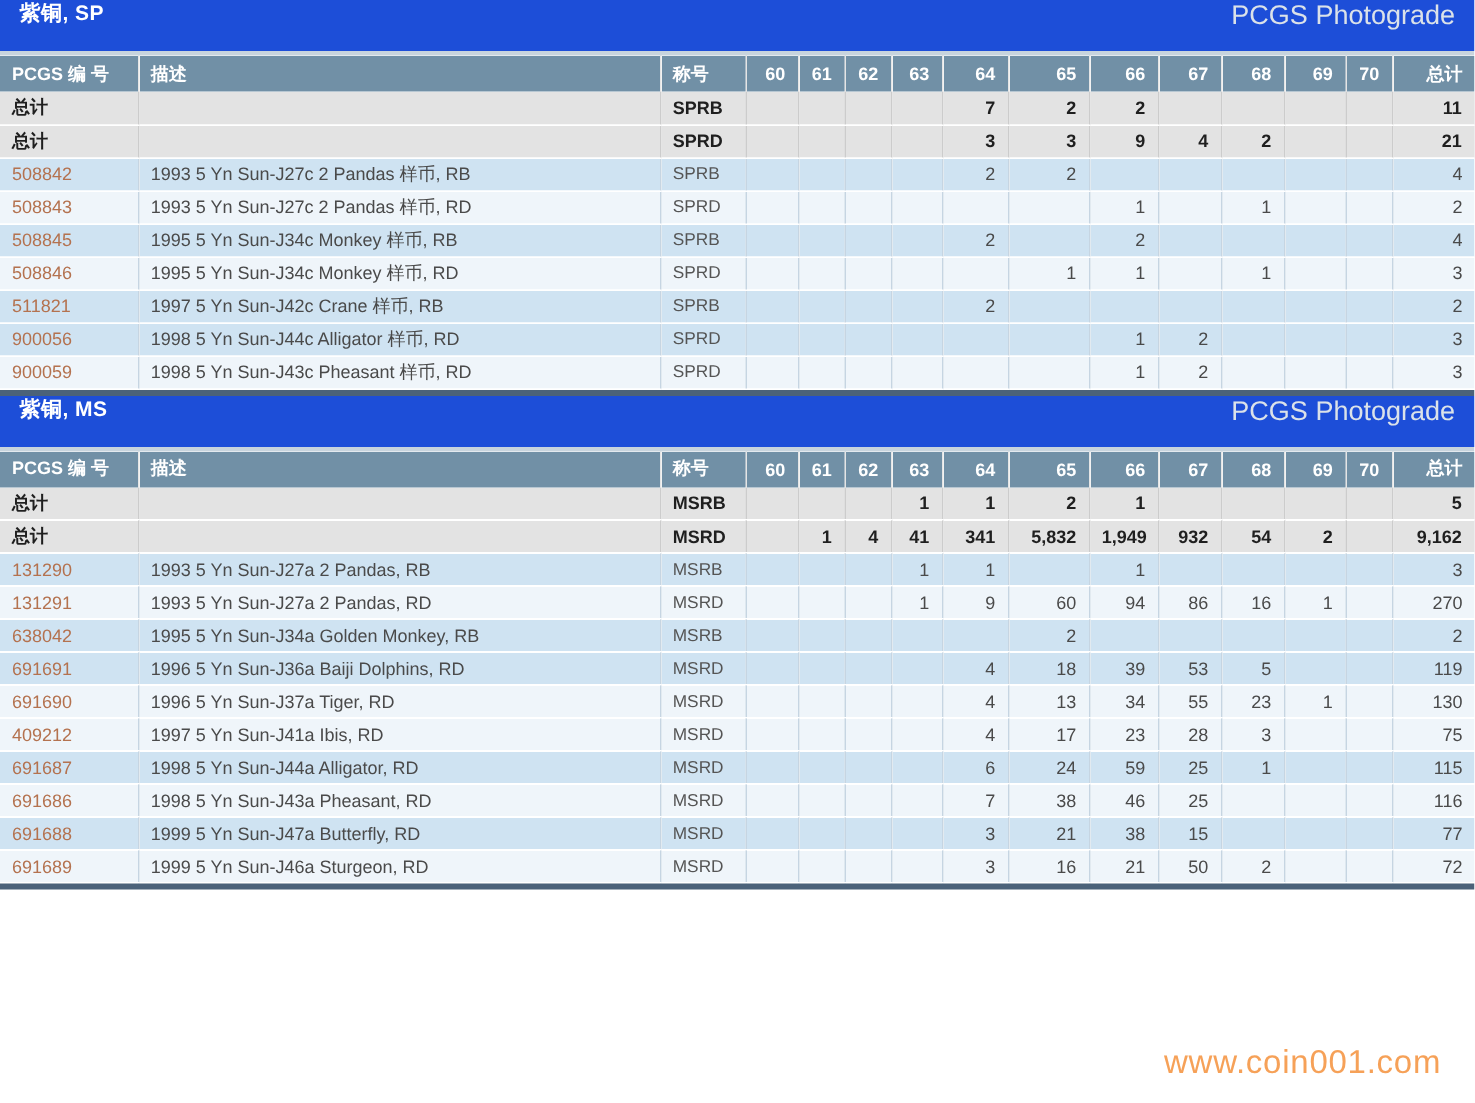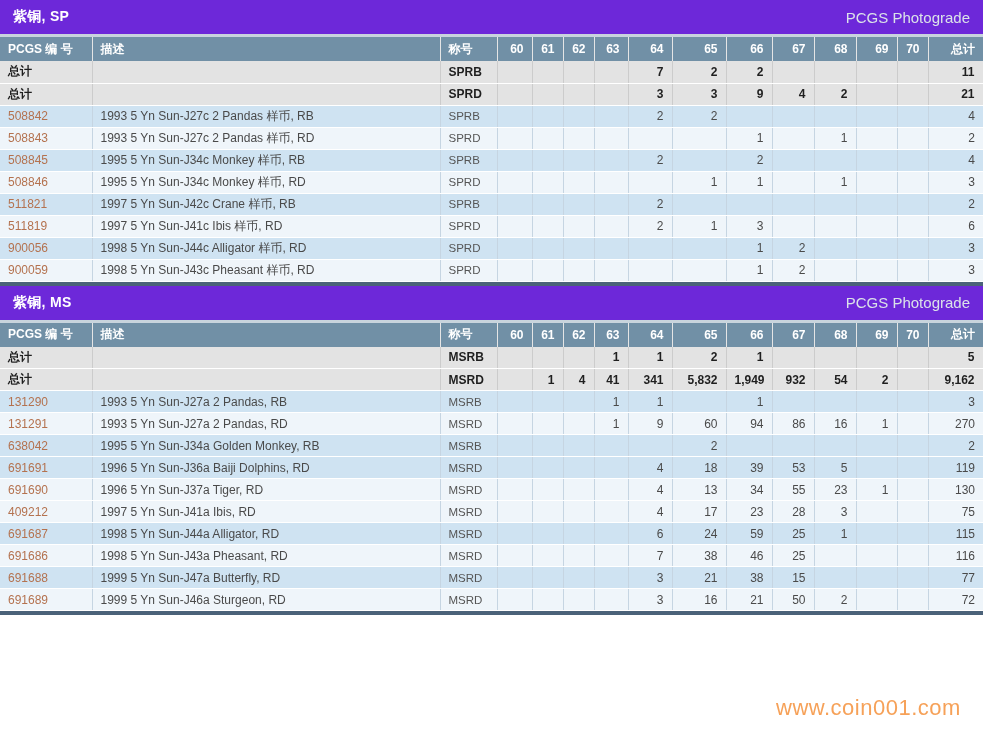--- a/index.html
+++ b/index.html
@@ -4,26 +4,26 @@
 <style>
   html,body{margin:0;padding:0;}
   body{
     width:983px;height:735px;overflow:hidden;position:relative;
     background:#ffffff;
     font-family:"Liberation Sans","DejaVu Sans",sans-serif;
     -webkit-font-smoothing:antialiased;
   }
   .section{width:983px;}
   .titlebar{
-    height:34px;background:#6d28d9;color:#ffffff;
-    display:flex;justify-content:space-between;align-items:center;
+    height:34px;background:#1d4ed8;color:#ffffff;
+    display:flex;justify-content:space-between;align-items:flex-start;
     padding:0 13px;box-sizing:border-box;
   }
   .titlebar .title{font-weight:bold;font-size:14px;letter-spacing:.3px;}
-  .titlebar .photograde{font-size:15px;color:#dbe2e9;font-weight:normal;cursor:pointer;}
+  .titlebar .photograde{font-size:18px;color:#dbe2e9;font-weight:normal;cursor:pointer;}
   .sep{height:3px;background:#c8d4dd;}
   table{
     border-collapse:collapse;table-layout:fixed;width:983px;
     font-size:12px;
   }
   th{
     background:#7190a6;color:#ffffff;font-weight:bold;font-size:12px;
     height:24px;padding:0 8px;box-sizing:border-box;white-space:nowrap;overflow:hidden;
     border-right:1px solid rgba(0,0,0,0.10);
   }
@@ -211,37 +211,20 @@
             <td class="r"></td>
             <td class="r">2</td>
             <td class="r"></td>
             <td class="r"></td>
             <td class="r"></td>
             <td class="r"></td>
             <td class="r"></td>
             <td class="r"></td>
             <td class="r">2</td>
           </tr>
-          <tr class="even">
-            <td class="l num">511819</td>
-            <td class="l">1997 5 Yn Sun-J41c Ibis 样币, RD</td>
-            <td class="c desig">SPRD</td>
-            <td class="r"></td>
-            <td class="r"></td>
-            <td class="r"></td>
-            <td class="r"></td>
-            <td class="r">2</td>
-            <td class="r">1</td>
-            <td class="r">3</td>
-            <td class="r"></td>
-            <td class="r"></td>
-            <td class="r"></td>
-            <td class="r"></td>
-            <td class="r">6</td>
-          </tr>
           <tr class="odd">
             <td class="l num">900056</td>
             <td class="l">1998 5 Yn Sun-J44c Alligator 样币, RD</td>
             <td class="c desig">SPRD</td>
             <td class="r"></td>
             <td class="r"></td>
             <td class="r"></td>
             <td class="r"></td>
             <td class="r"></td>
             <td class="r"></td>

